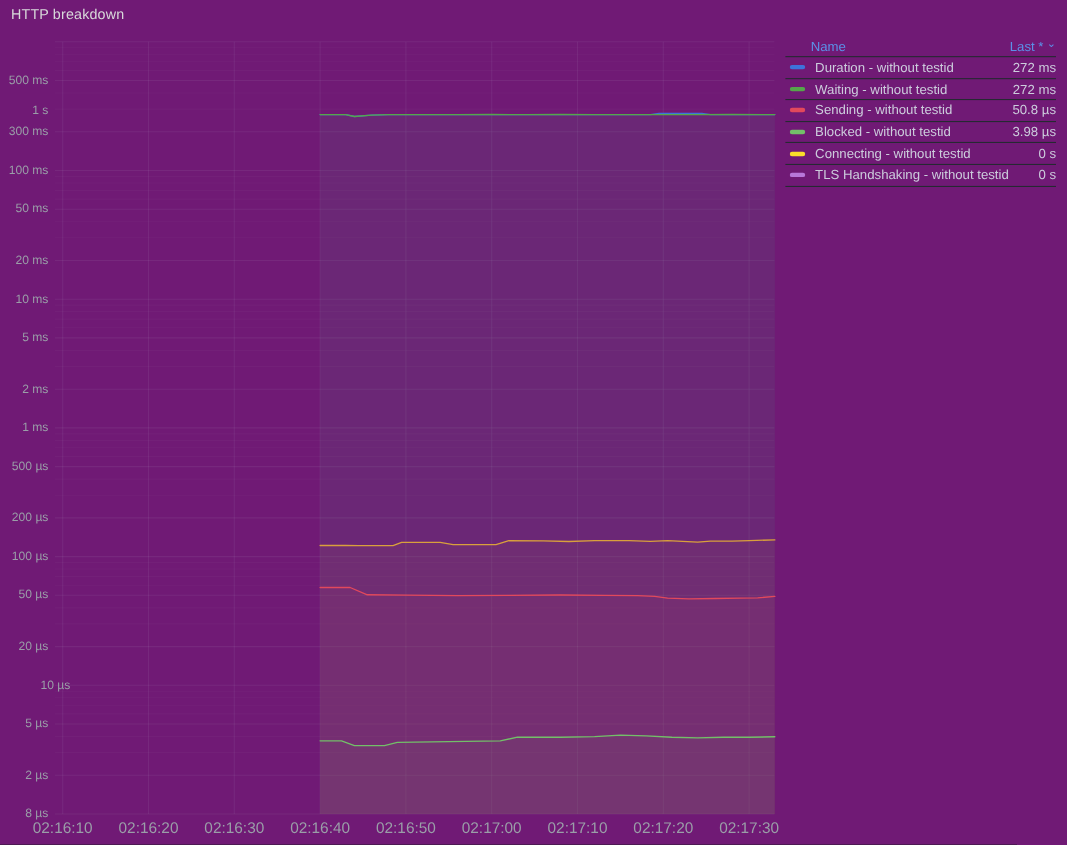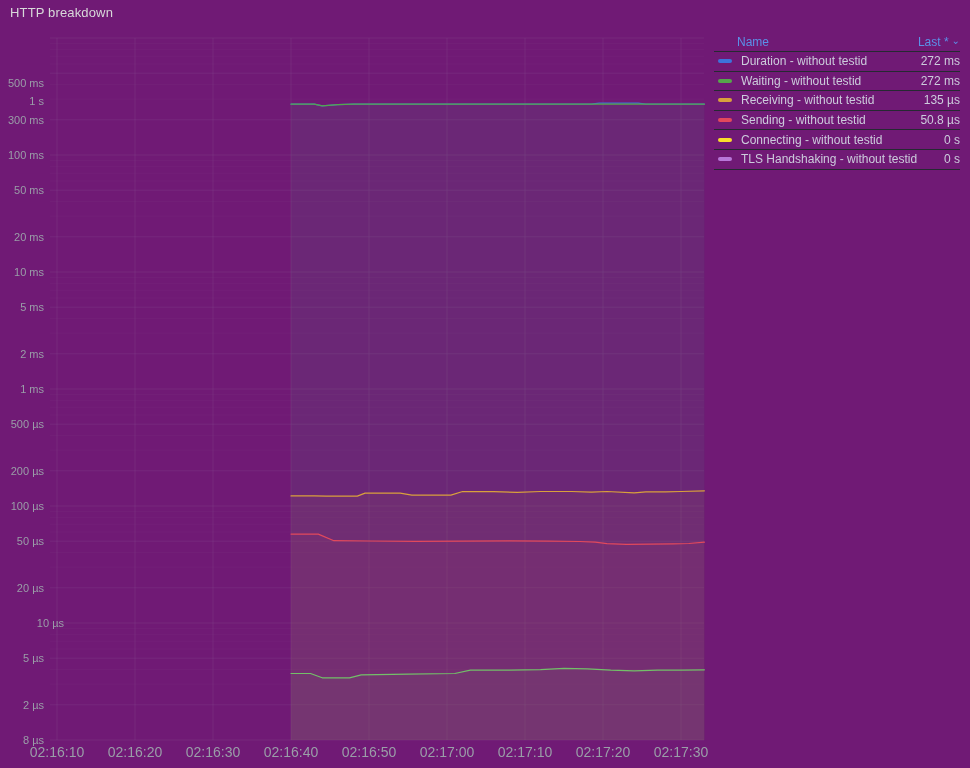--- a/index.html
+++ b/index.html
@@ -114,21 +114,21 @@
         <path d="M291.0 534.1 L318.3 534.1 L333.9 540.7 L369.0 541.0 L415.8 541.4 L462.6 541.2 L509.4 540.9 L548.4 541.2 L579.6 541.5 L595.2 542.2 L606.9 543.7 L626.4 544.4 L649.8 544.1 L673.2 543.8 L688.8 543.5 L704.4 542.2 L704.4 740 L291.0 740 Z" fill="#e2495c" fill-opacity="0.045" stroke="none"></path>
         <path d="M291.0 673.5 L310.5 673.5 L322.2 677.8 L349.5 677.8 L361.2 674.9 L408.0 674.2 L454.8 673.5 L470.4 670.2 L509.4 670.2 L540.6 669.6 L564.0 668.3 L587.4 668.9 L610.8 670.2 L634.2 670.8 L657.6 670.2 L681.0 670.2 L704.4 669.8 L704.4 740 L291.0 740 Z" fill="#73bf69" fill-opacity="0.05" stroke="none"></path>
         <path d="M291.0 104.2 L314.4 104.2 L322.2 105.9 L337.8 104.6 L353.4 104.2 L415.8 104.2 L478.2 104.2 L540.6 104.2 L591.3 104.2 L599.1 103.1 L638.1 103.1 L645.9 104.2 L681.0 104.2 L704.4 104.2" fill="none" stroke="#3d73db" stroke-width="1.2" stroke-linejoin="round" stroke-linecap="round"></path>
         <path d="M291.0 104.2 L314.4 104.2 L322.2 105.9 L337.8 104.6 L353.4 104.2 L415.8 104.2 L447.0 104.1 L478.2 104.2 L509.4 104.1 L540.6 104.2 L571.8 104.2 L603.0 104.2 L634.2 104.2 L665.4 104.1 L704.4 104.2" fill="none" stroke="#56a64b" stroke-width="1.2" stroke-linejoin="round" stroke-linecap="round"></path>
         <path d="M291.0 495.9 L314.4 495.9 L326.1 496.1 L357.3 496.1 L365.1 493.1 L400.2 493.1 L411.9 495.1 L450.9 495.1 L462.6 491.5 L493.8 491.7 L517.2 492.3 L540.6 491.5 L571.8 491.5 L591.3 492.1 L606.9 491.5 L634.2 492.9 L645.9 491.9 L665.4 491.9 L681.0 491.5 L704.4 490.8" fill="none" stroke="#d9a03c" stroke-width="1.2" stroke-linejoin="round" stroke-linecap="round"></path>
         <path d="M291.0 534.1 L318.3 534.1 L333.9 540.7 L369.0 541.0 L415.8 541.4 L462.6 541.2 L509.4 540.9 L548.4 541.2 L579.6 541.5 L595.2 542.2 L606.9 543.7 L626.4 544.4 L649.8 544.1 L673.2 543.8 L688.8 543.5 L704.4 542.2" fill="none" stroke="#e2495c" stroke-width="1.2" stroke-linejoin="round" stroke-linecap="round"></path>
         <path d="M291.0 673.5 L310.5 673.5 L322.2 677.8 L349.5 677.8 L361.2 674.9 L408.0 674.2 L454.8 673.5 L470.4 670.2 L509.4 670.2 L540.6 669.6 L564.0 668.3 L587.4 668.9 L610.8 670.2 L634.2 670.8 L657.6 670.2 L681.0 670.2 L704.4 669.8" fill="none" stroke="#73bf69" stroke-width="1.2" stroke-linejoin="round" stroke-linecap="round"></path>
       </svg>
     <div id="y-ticks">
         <div class="ytick" style="top: 46px; margin-top: 48px;">1 s</div>
-        <div class="ytick" style="top: 76px;">500 ms</div>
+        <div class="ytick" style="top: 66px;">500 ms</div>
         <div class="ytick" style="top: 112.779px;">300 ms</div>
         <div class="ytick" style="top: 148px;">100 ms</div>
         <div class="ytick" style="top: 183.221px;">50 ms</div>
         <div class="ytick" style="top: 229.779px;">20 ms</div>
         <div class="ytick" style="top: 265px;">10 ms</div>
         <div class="ytick" style="top: 300.221px;">5 ms</div>
         <div class="ytick" style="top: 346.779px;">2 ms</div>
         <div class="ytick" style="top: 382px;">1 ms</div>
         <div class="ytick" style="top: 417.221px;">500 µs</div>
         <div class="ytick" style="top: 463.779px;">200 µs</div>
@@ -166,28 +166,28 @@
           <span class="legend-marker" style="background: rgb(61, 115, 219);"></span>
           <span class="legend-label">Duration - without testid</span>
           <span class="legend-value">272 ms</span>
         </div>
         <div class="legend-row">
           <span class="legend-marker" style="background: rgb(86, 166, 75);"></span>
           <span class="legend-label">Waiting - without testid</span>
           <span class="legend-value">272 ms</span>
         </div>
         <div class="legend-row">
-          <span class="legend-marker" style="background: rgb(217, 160, 60);"></span>
-          <span class="legend-label">Receiving - without testid</span>
-          <span class="legend-value">135 µs</span>
-        </div>
-        <div class="legend-row">
           <span class="legend-marker" style="background: rgb(226, 73, 92);"></span>
           <span class="legend-label">Sending - without testid</span>
           <span class="legend-value">50.8 µs</span>
+        </div>
+        <div class="legend-row">
+          <span class="legend-marker" style="background: rgb(115, 191, 105);"></span>
+          <span class="legend-label">Blocked - without testid</span>
+          <span class="legend-value">3.98 µs</span>
         </div>
         <div class="legend-row">
           <span class="legend-marker" style="background: rgb(250, 222, 42);"></span>
           <span class="legend-label">Connecting - without testid</span>
           <span class="legend-value">0 s</span>
         </div>
         <div class="legend-row">
           <span class="legend-marker" style="background: rgb(184, 119, 217);"></span>
           <span class="legend-label">TLS Handshaking - without testid</span>
           <span class="legend-value">0 s</span>

